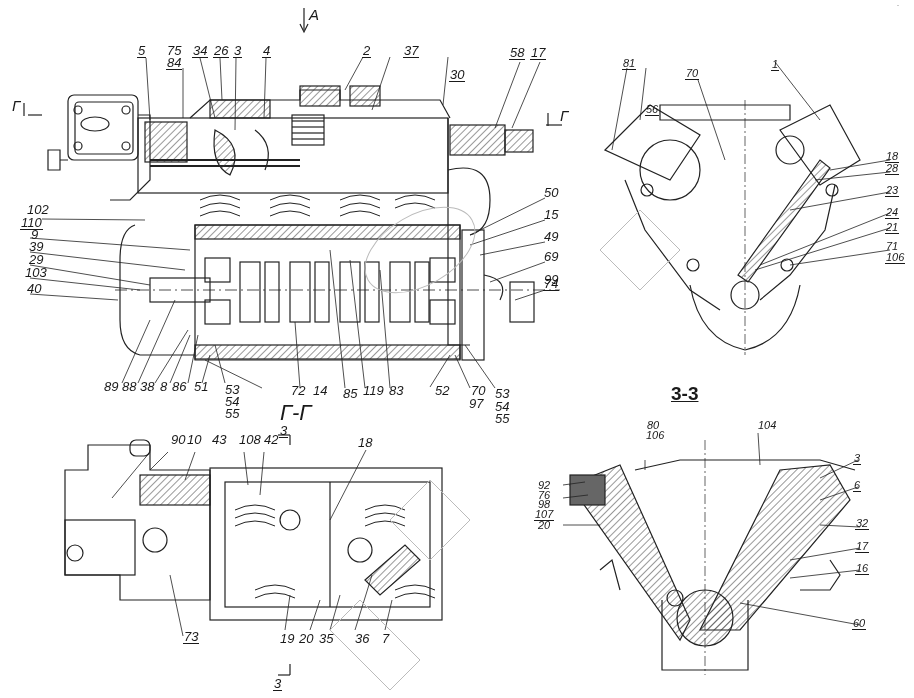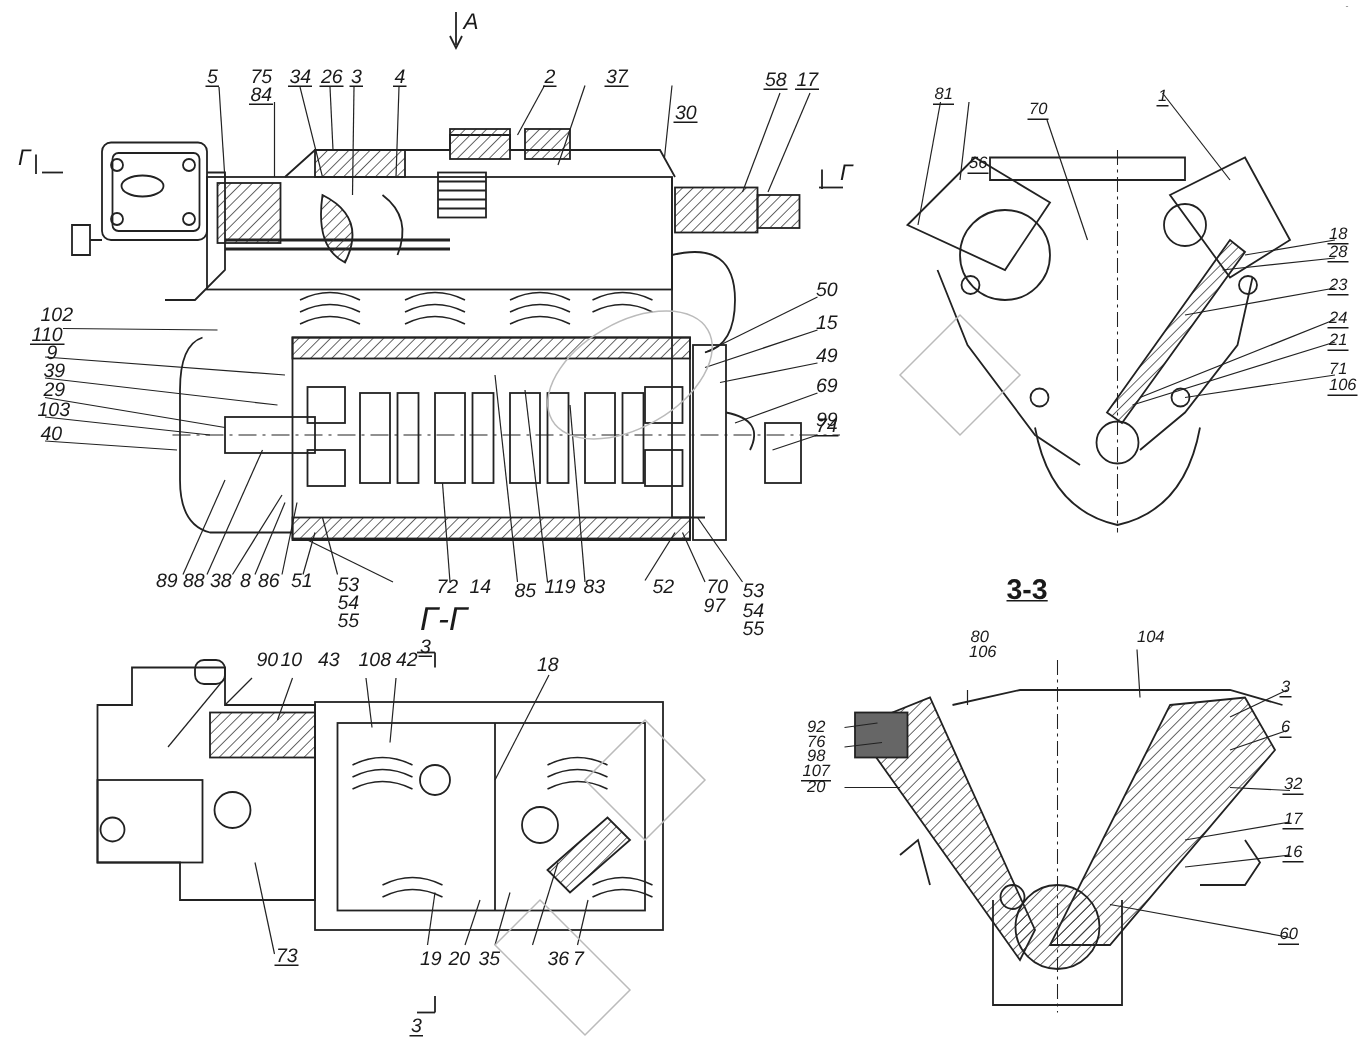--- a/index.html
+++ b/index.html
@@ -330,21 +330,21 @@
 <span class="lbl nb" style="left:170px;top:433px;">90</span>
 <span class="lbl nb" style="left:186px;top:433px;">10</span>
 <span class="lbl nb" style="left:211px;top:433px;">43</span>
 <span class="lbl nb" style="left:238px;top:433px;">108</span>
 <span class="lbl nb" style="left:263px;top:433px;">42</span>
 <span class="lbl nb" style="left:357px;top:436px;">18</span>
 <span class="lbl" style="left:183px;top:630px;">73</span>
 <span class="lbl nb" style="left:279px;top:632px;">19</span>
 <span class="lbl nb" style="left:298px;top:632px;">20</span>
 <span class="lbl nb" style="left:318px;top:632px;">35</span>
-<span class="lbl nb" style="left:364px;top:632px;">36</span>
+<span class="lbl nb" style="left:354px;top:632px;">36</span>
 <span class="lbl nb" style="left:381px;top:632px;">7</span>
 
 <span class="lbl small nb" style="left:646px;top:420px;">80</span>
 <span class="lbl small nb" style="left:645px;top:430px;">106</span>
 <span class="lbl small nb" style="left:757px;top:420px;">104</span>
 <span class="lbl small" style="left:853px;top:453px;">3</span>
 <span class="lbl small" style="left:853px;top:480px;">6</span>
 <span class="lbl small nb" style="left:537px;top:480px;">92</span>
 <span class="lbl small nb" style="left:537px;top:490px;">76</span>
 <span class="lbl small nb" style="left:537px;top:499px;">98</span>

